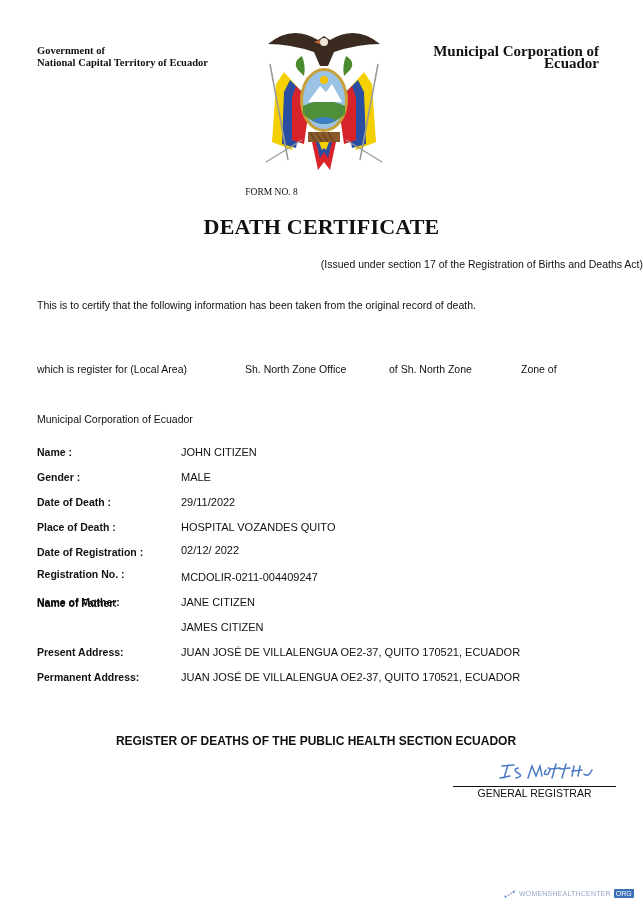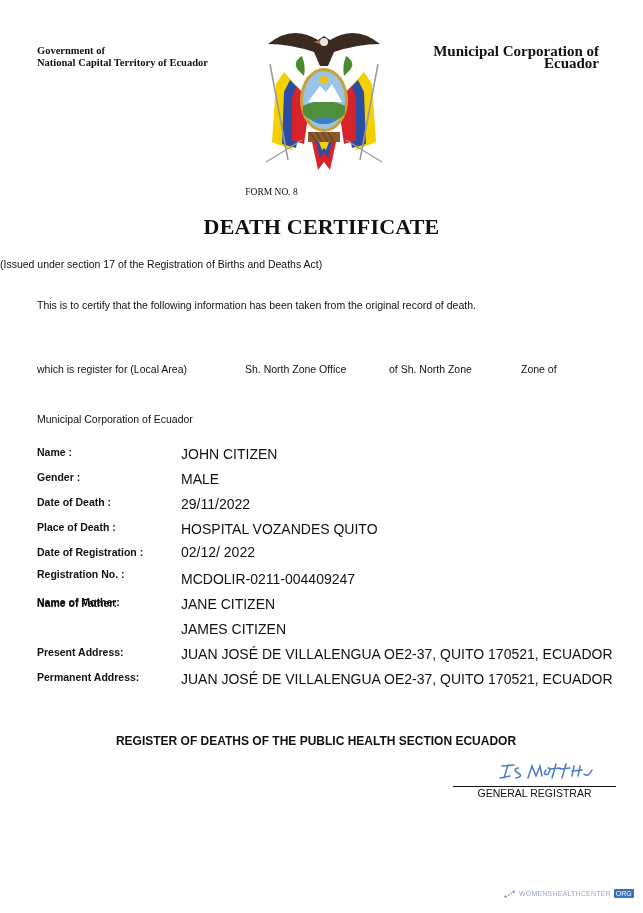--- a/index.html
+++ b/index.html
@@ -5,26 +5,26 @@
   html, body { margin:0; padding:0; background:#ffffff; }
   body { width:643px; height:913px; position:relative; overflow:hidden; color:#111; }
   .serif { font-family: "Liberation Serif", "DejaVu Serif", serif; }
   .sans { font-family: "Liberation Sans", "DejaVu Sans", sans-serif; }
   .abs { position:absolute; }
   .hdr-left { left:37px; top:45px; font-size:10.5px; font-weight:bold; line-height:12px; }
   .hdr-right { right:44px; top:45px; font-size:15px; font-weight:bold; line-height:12px; text-align:right; }
   .emblem { left:262px; top:22px; width:124px; height:152px; }
   .form-no { left:0; width:543px; top:187px; text-align:center; font-size:9.5px; }
   .title { left:0; width:643px; top:214px; text-align:center; font-size:22px; font-weight:bold; letter-spacing:0.2px; }
-  .subtitle { left:0; width:643px; top:258px; text-align:left; font-size:10.5px; }
+  .subtitle { left:0; width:643px; top:258px; text-align:right; font-size:10.5px; }
   .certify { left:37px; top:299px; font-size:10.5px; }
   .reg-line { top:363px; font-size:10.5px; }
   .muni { left:37px; top:405px; font-size:10.5px;margin-top:8px; }
   .field-label { left:37px; font-size:10.5px; font-weight:bold; }
-  .field-value { left:181px; font-size:14px; }
+  .field-value { left:181px; font-size:11px; }
   .register { left:0; width:632px; top:734px; text-align:center; font-size:12px; font-weight:bold; }
   .signature { left:498px; top:760px; width:100px; height:22px; }
   .sig-line { left:453px; top:786px; width:163px; height:1px; background:#111; }
   .registrar { left:453px; width:163px; top:787px; text-align:center; font-size:10.5px; }
   .watermark { left:504px; top:889px; display:flex; align-items:center; gap:3px; }
   .wm-text { font-size:7px; color:#9aa6c8; letter-spacing:0.2px; }
   .wm-badge { font-size:7px; background:#3b6fb6; color:#fff; padding:1px 2px; border-radius:1px; }
 </style>
 </head>
 <body>

